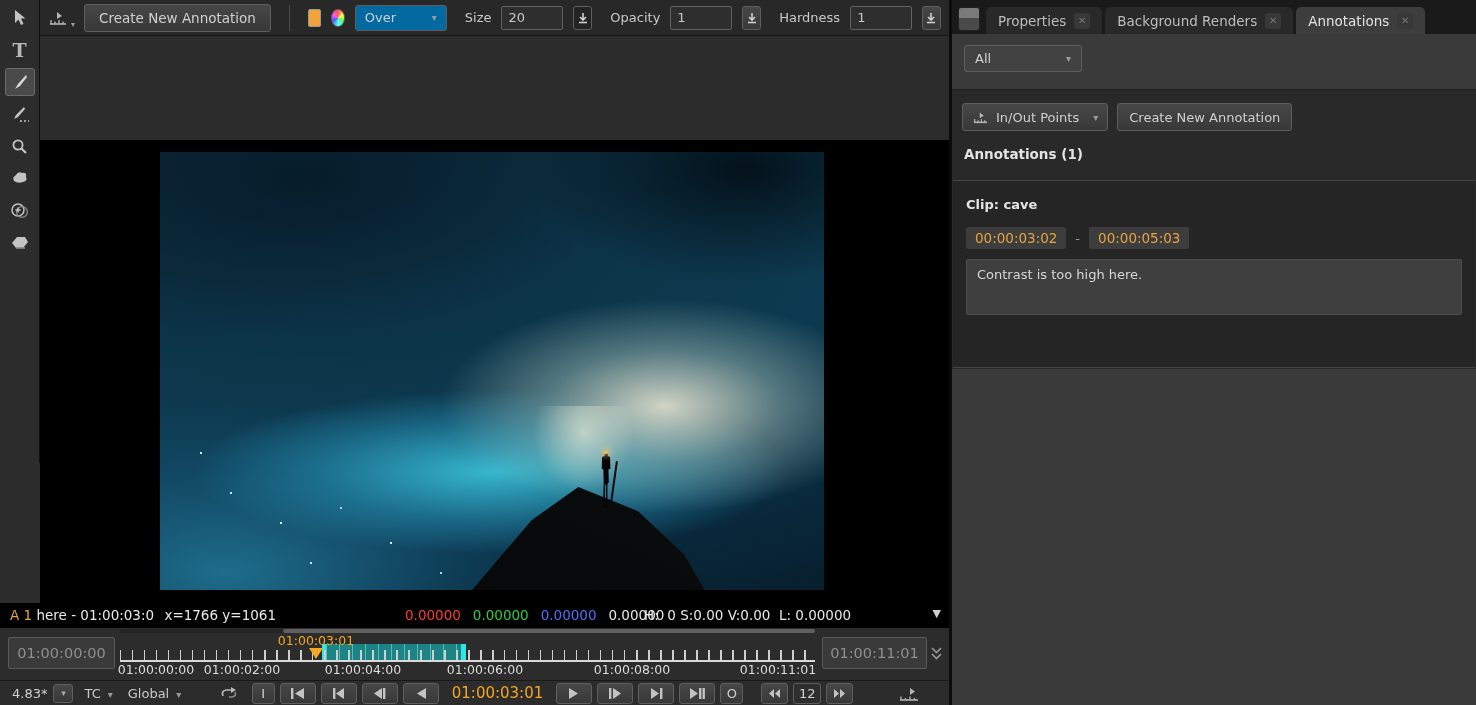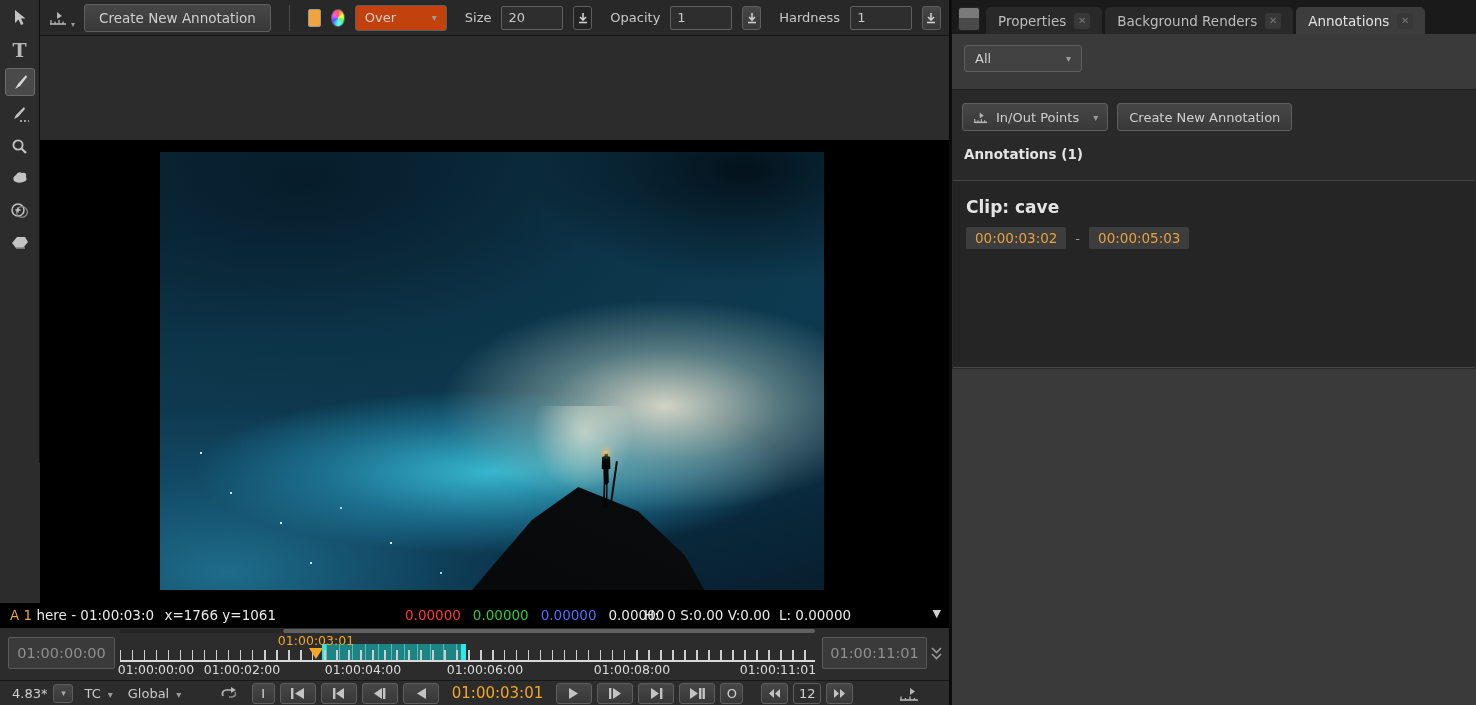--- a/index.html
+++ b/index.html
@@ -201,21 +201,21 @@
             <polygon points="9,3 14,7 9,10" fill="#b5b5b5"></polygon>
           </svg>
         <i style="position:absolute;right:-7px;bottom:-3px;font-size:8px;font-style:normal;color:#999">▾</i>
       </span>
       <div class="btn" style="height:28px;padding:0 14px;margin-left:6px;font-size:13.5px">
         <span>Create New Annotation</span>
       </div>
       <span class="sep" style="height:26px;margin:0 8px"></span>
       <span style="width:18px;height:18px;background:#f2a33c;border:1px solid #999;border-radius:2px"></span>
       <span style="width:18px;height:18px;border-radius:50%;background:conic-gradient(#f55,#ff5,#5f5,#5ff,#55f,#f5f,#f55);border:1px solid #666"></span>
-      <div class="btn dd" style="height:26px;width:120px;justify-content:space-between;padding:0 9px;background:#c2410c">
+      <div class="btn dd" style="height:26px;width:120px;justify-content:space-between;padding:0 9px;background:#0369a1">
         <span>Over</span>
       </div>
       <span style="margin-left:8px">Size</span>
       <div class="inp" style="width:80px;height:24px">
           <span>20</span>
         </div>
       <div class="btn" style="width:26px;height:24px;background:#242424">
         <svg width="12" height="12" viewBox="0 0 12 12">
             <path d="M6 1 V7 M3 5 L6 8 L9 5" stroke="#cfcfcf" stroke-width="1.6" fill="none"></path>
             <path d="M2 10.5 H10" stroke="#cfcfcf" stroke-width="1.6"></path>
@@ -479,25 +479,28 @@
         <span>In/Out Points</span>
       </div>
       <div class="btn" style="height:28px;padding:0 11px">
         <span>Create New Annotation</span>
       </div>
     </div>
 
     <div class="abs" style="left:12px;top:146px;font-weight:bold;color:#e4e4e4;font-size:13.5px">Annotations (1)</div>
 
     <div class="abs" style="left:1px;top:180px;width:522px;height:188px;background:#252525;border:1px solid #454545;border-left:none;border-right:none">
-      <div class="abs" style="left:13px;top:16px;font-weight:bold;color:#e4e4e4;font-size:17px">Clip: cave</div>
+      <div class="abs" style="left:13px;top:16px;font-weight:bold;color:#e4e4e4;font-size:13px">Clip: cave</div>
       <div class="abs flex" style="left:13px;top:46px;gap:9px">
         <span class="chip" style="background:#3d3d3d;color:var(--orange);font-size:13.5px;padding:3px 9px">00:00:03:02</span>
         <span style="color:#9a9a9a">-</span>
         <span class="chip" style="background:#3d3d3d;color:var(--orange);font-size:13.5px;padding:3px 9px">00:00:05:03</span>
       </div>
+      <div class="abs" style="left:13px;top:78px;width:496px;height:56px;background:#3f3f3f;border:1px solid #4c4c4c;border-radius:2px;padding:7px 10px;color:#d6d6d6">
+        <span>Contrast is too high here.</span>
+      </div>
     </div>
 
     <div class="abs" style="left:0;top:369px;width:524px;height:336px;background:#3a3a3a"></div>
   </div>
 
   <div class="abs" style="left:949px;top:0;width:3px;height:705px;background:#0c0c0c"></div>
 </div>
 
 </body></html>

